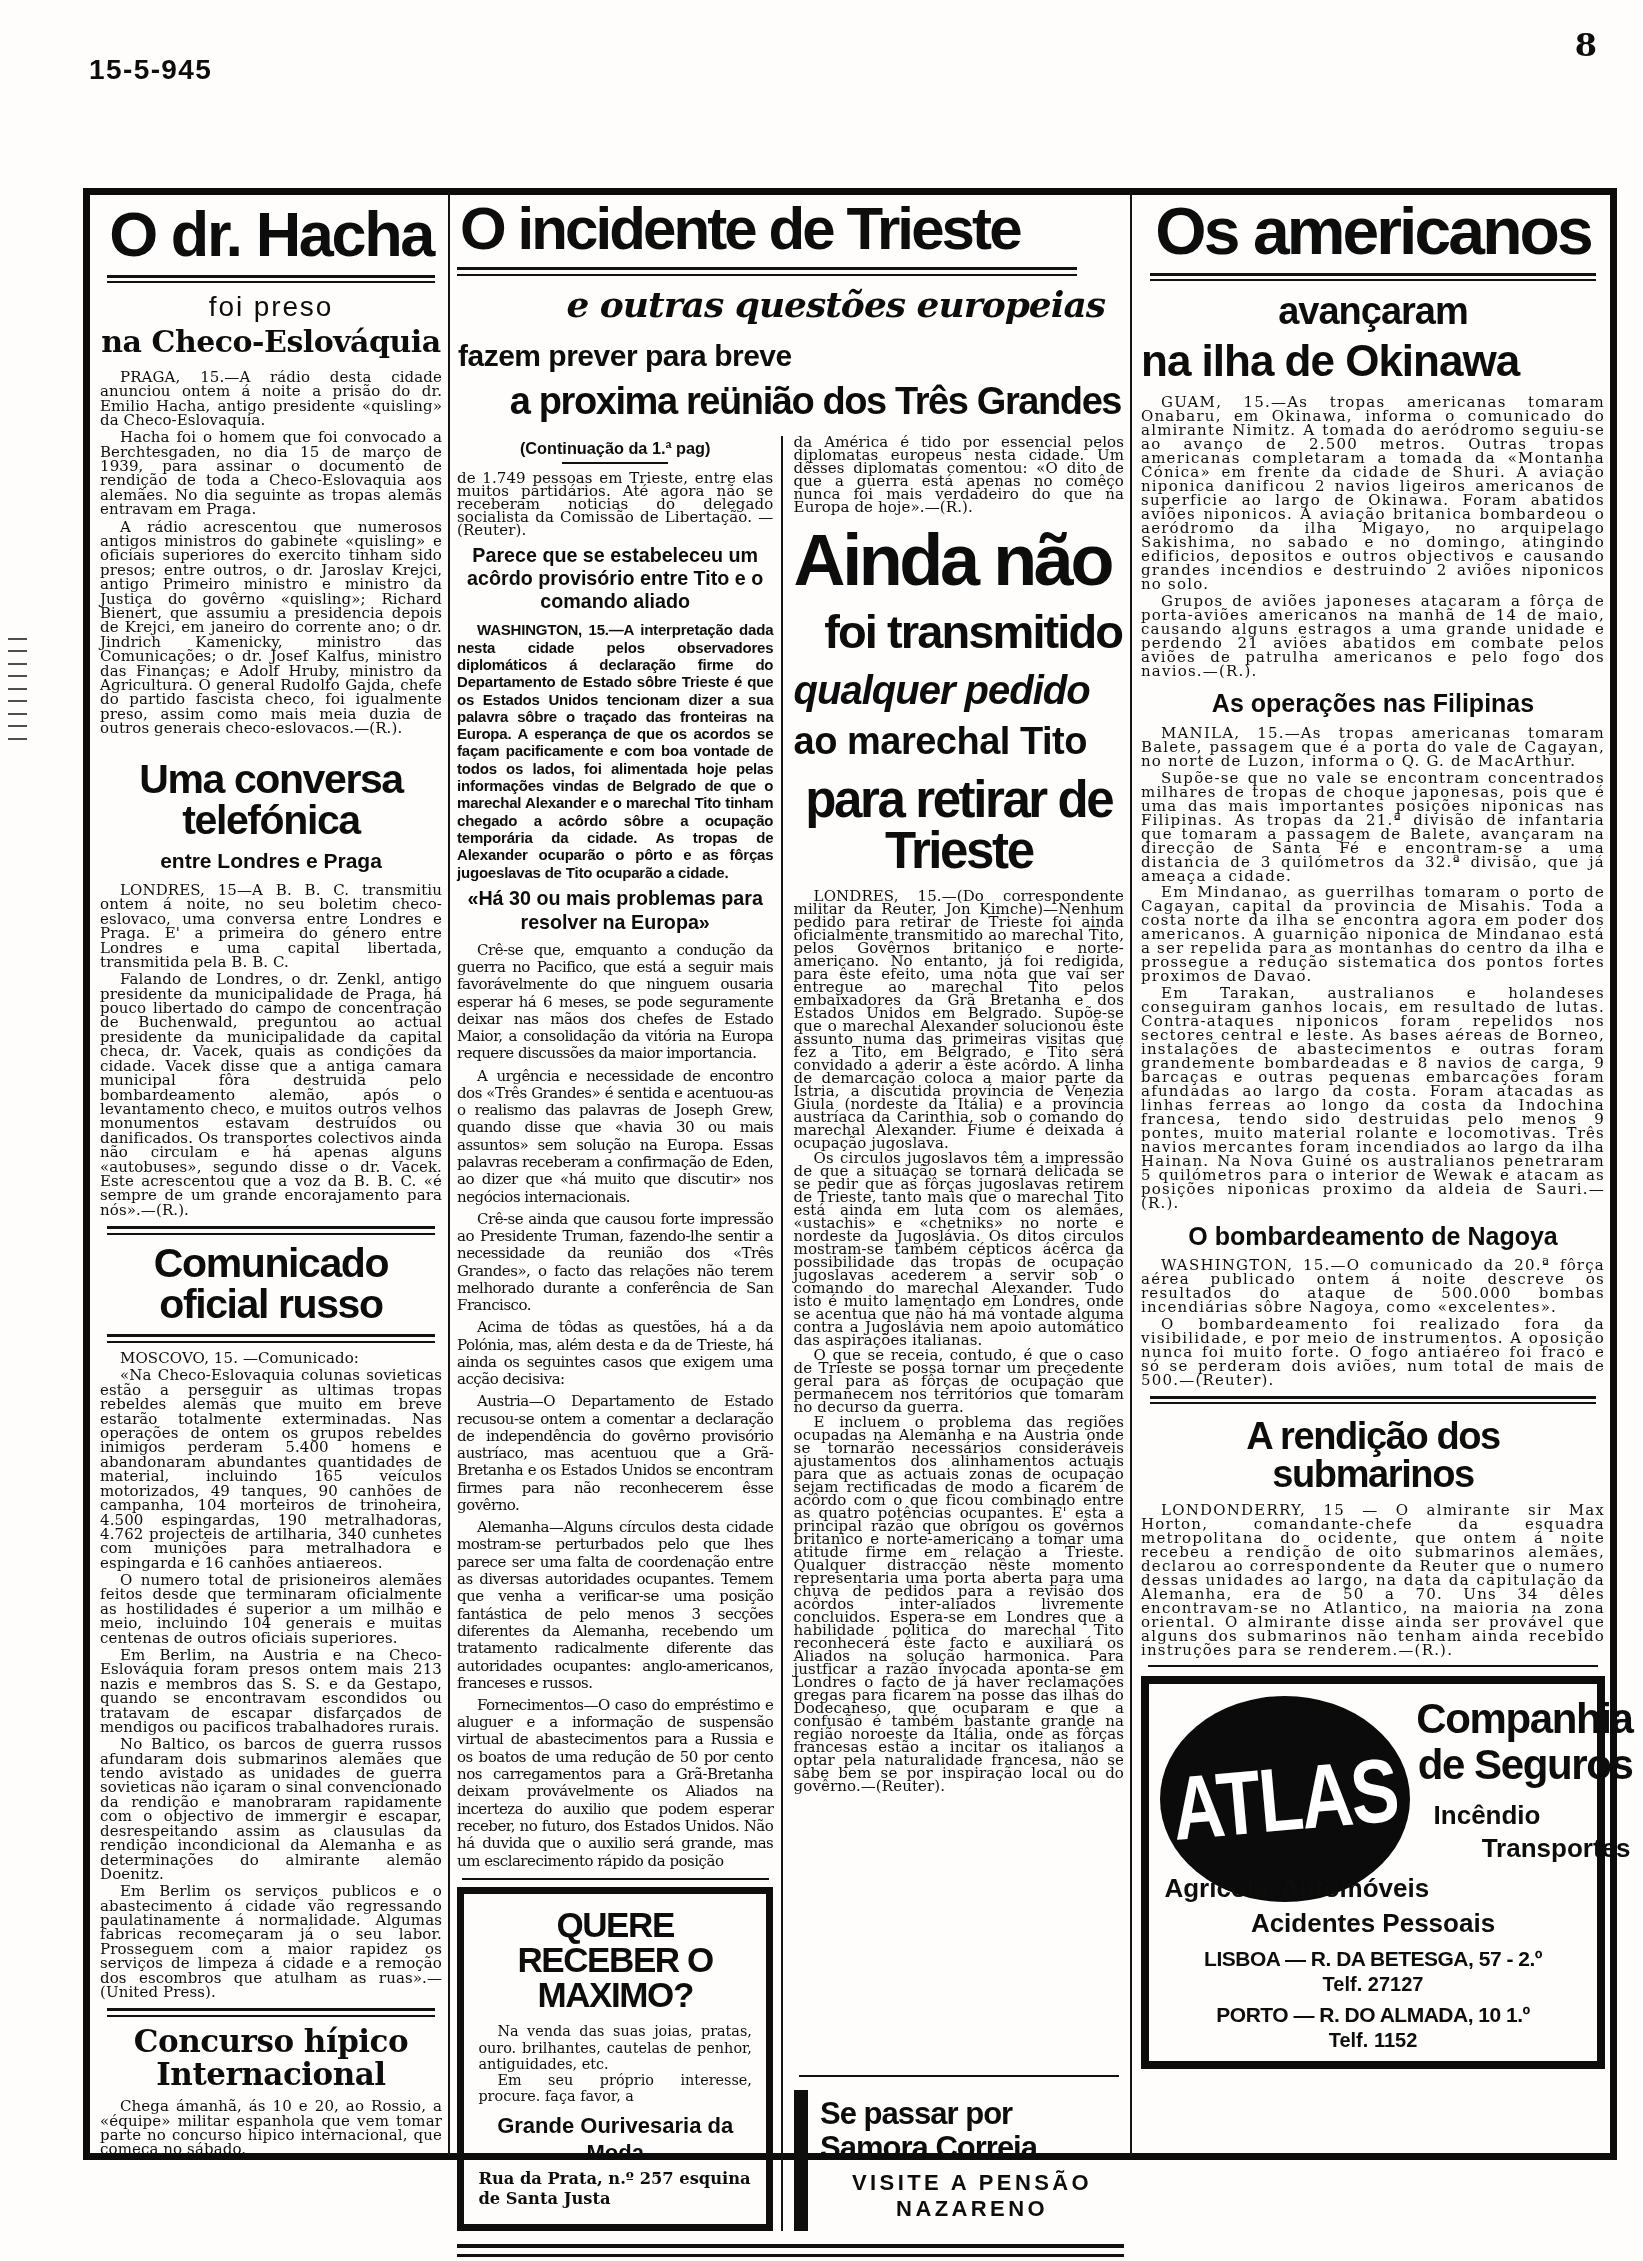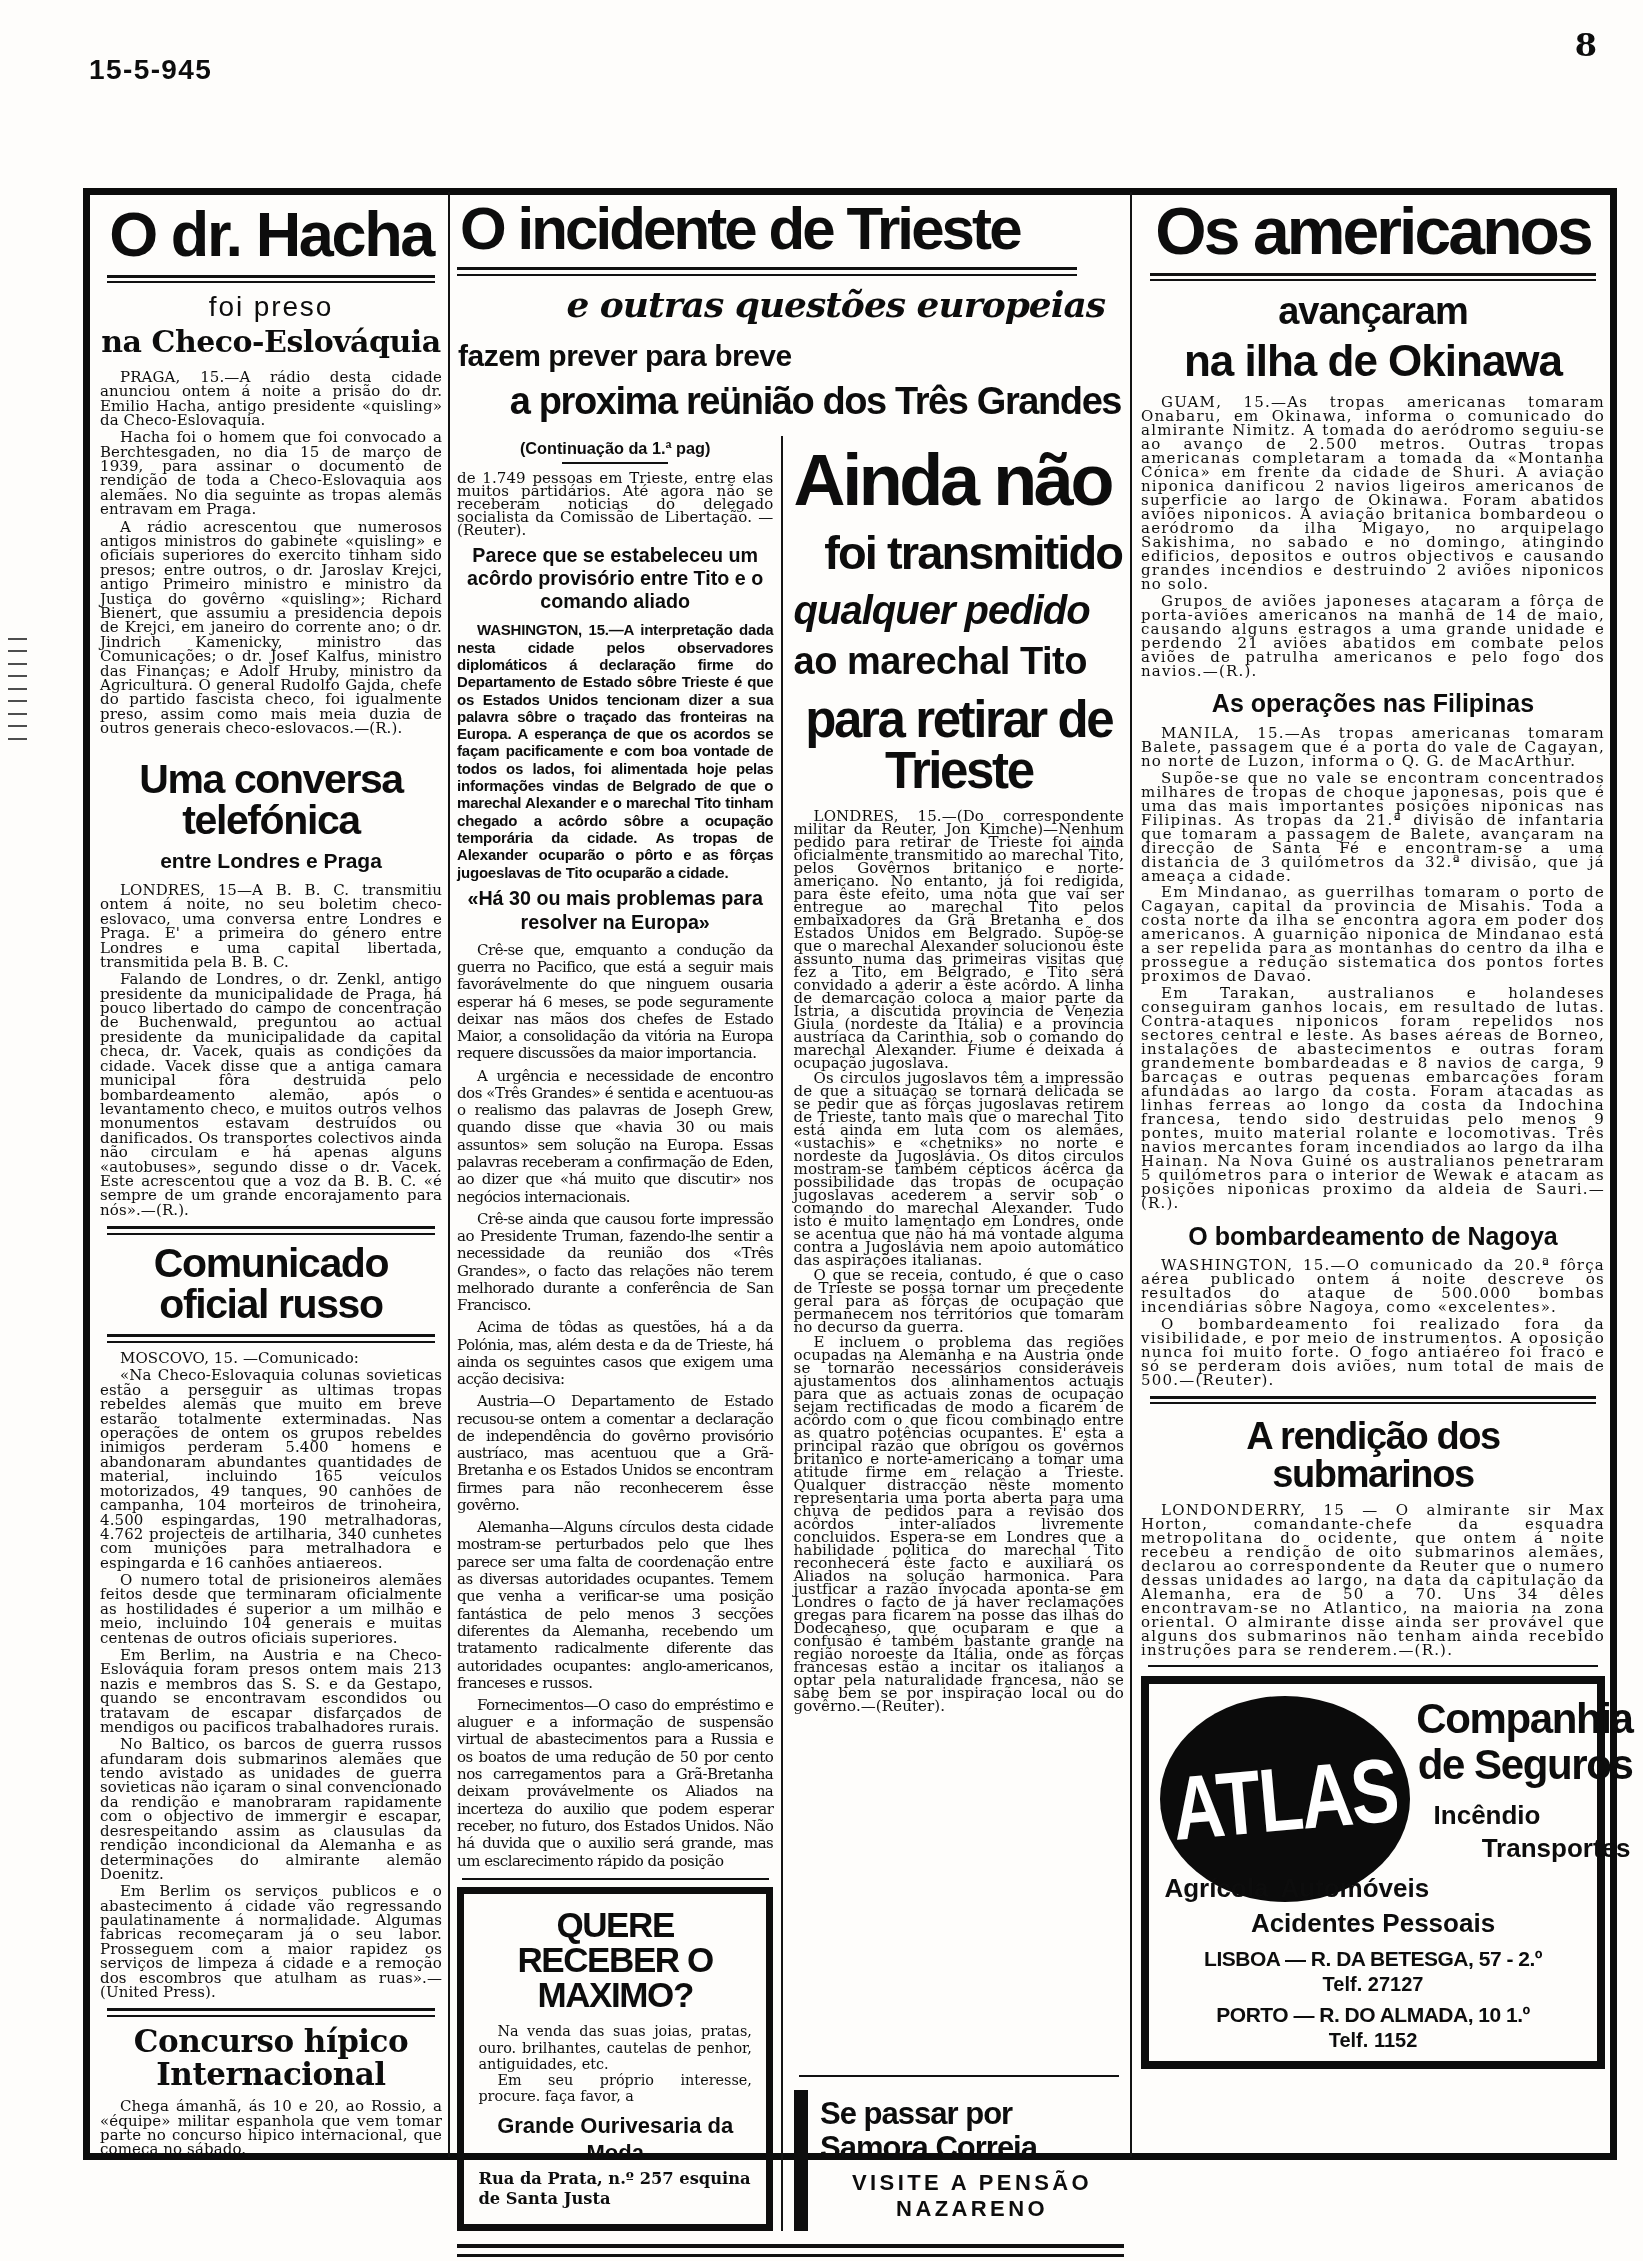--- a/index.html
+++ b/index.html
@@ -51,21 +51,21 @@
   .mid-subhead{font:bold 19.7px/1.18 "Liberation Sans",sans-serif;text-align:center;margin:6.7px 0 7.7px 0;}
   
   .a1{font:bold 72px/1 "Liberation Sans",sans-serif;letter-spacing:-3.4px;margin:7.7px 0 0 0;}
   .a2{font:bold 47px/1 "Liberation Sans",sans-serif;letter-spacing:-1.9px;text-align:right;margin:12.5px 1.9px 0 0;}
   .a3{font:bold italic 40px/1 "Liberation Sans",sans-serif;letter-spacing:-1px;margin:14.4px 0 0 0;}
   .a4{font:bold 38px/1 "Liberation Sans",sans-serif;letter-spacing:-0.5px;margin:12.5px 0 0 0;}
   .a5{font:bold 51px/1 "Liberation Sans",sans-serif;letter-spacing:-2.4px;text-align:center;margin:13.4px 0 14.4px 0;}
   
   .r1{font:bold 66px/1 "Liberation Sans",sans-serif;letter-spacing:-2.9px;text-align:center;margin:1px 0 0 0;}
   .r2{font:bold 38px/1 "Liberation Sans",sans-serif;letter-spacing:-1px;text-align:center;margin:10.6px 0 0 0;}
-  .r3{font:bold 44px/1 "Liberation Sans",sans-serif;letter-spacing:-1px;text-align:center;margin:8.6px 0 12.5px 0;}
+  .r3{font:bold 44px/1 "Liberation Sans",sans-serif;letter-spacing:-1px;margin:8.6px 0 12.5px 0;}
   .subhead-md{font:bold 25px/1.1 "Liberation Sans",sans-serif;text-align:center;margin:12.5px 0 7.7px 0;}
   .hl-sub{font:bold 38px/1 "Liberation Sans",sans-serif;letter-spacing:-1.4px;text-align:center;margin:12.5px 0 10.6px 0;}
   
   .subcols{display:flex;align-items:stretch;}
   .sub-left{width:324px;padding-right:7.7px;box-sizing:border-box;}
   .sub-right{width:343px;border-left:2.4px solid #141414;padding-left:10.6px;box-sizing:border-box;
              display:flex;flex-direction:column;}
   .flex-spacer{flex:1;}
   .rule-thick-full{height:6.7px;border-top:4.3px solid #111;border-bottom:3.8px solid #111;margin-top:12.5px;}
   
@@ -165,20 +165,21 @@
         <div class="ad-ourivesaria">
           <div class="ad-our-title">QUERE RECEBER O MAXIMO?</div>
           <p class="ad-our-body">Na venda das suas joias, pratas, ouro. brilhantes, cautelas de penhor, antiguidades, etc.</p>
           <p class="ad-our-body">Em seu próprio interesse, procure. faça favor, a</p>
           <div class="ad-our-shop">Grande Ourivesaria da Moda</div>
           <div class="ad-our-addr">Rua da Prata, n.º 257 esquina de Santa Justa</div>
         </div>
       </div>
 
       <div class="sub-right">
+        <p class="p tight noindent">da América é tido por essencial pelos diplomatas europeus nesta cidade. Um dêsses diplomatas comentou: «O dito de que a guerra está apenas no comêço nunca foi mais verdadeiro do que na Europa de hoje».—(R.).</p>
         <div>
           <div class="a1">Ainda não</div>
           <div class="a2">foi transmitido</div>
           <div class="a3">qualquer pedido</div>
           <div class="a4">ao marechal Tito</div>
           <div class="a5">para retirar de Trieste</div>
         </div>
         <p class="p tight">LONDRES, 15.—(Do correspondente militar da Reuter, Jon Kimche)—Nenhum pedido para retirar de Trieste foi ainda oficialmente transmitido ao marechal Tito, pelos Govêrnos britanico e norte-americano. No entanto, já foi redigida, para êste efeito, uma nota que vai ser entregue ao marechal Tito pelos embaixadores da Grã Bretanha e dos Estados Unidos em Belgrado. Supõe-se que o marechal Alexander solucionou êste assunto numa das primeiras visitas que fez a Tito, em Belgrado, e Tito será convidado a aderir a êste acôrdo. A linha de demarcação coloca a maior parte da Istria, a discutida província de Venezia Giula (nordeste da Itália) e a província austríaca da Carinthia, sob o comando do marechal Alexander. Fiume é deixada á ocupação jugoslava.</p>
         <p class="p tight">Os circulos jugoslavos têm a impressão de que a situação se tornará delicada se se pedir que as fôrças jugoslavas retirem de Trieste, tanto mais que o marechal Tito está ainda em luta com os alemães, «ustachis» e «chetniks» no norte e nordeste da Jugoslávia. Os ditos circulos mostram-se também cépticos ácêrca da possibilidade das tropas de ocupação jugoslavas acederem a servir sob o comando do marechal Alexander. Tudo isto é muito lamentado em Londres, onde se acentua que não há má vontade alguma contra a Jugoslávia nem apoio automático das aspirações italianas.</p>
         <p class="p tight">O que se receia, contudo, é que o caso de Trieste se possa tornar um precedente geral para as fôrças de ocupação que permanecem nos territórios que tomaram no decurso da guerra.</p>

